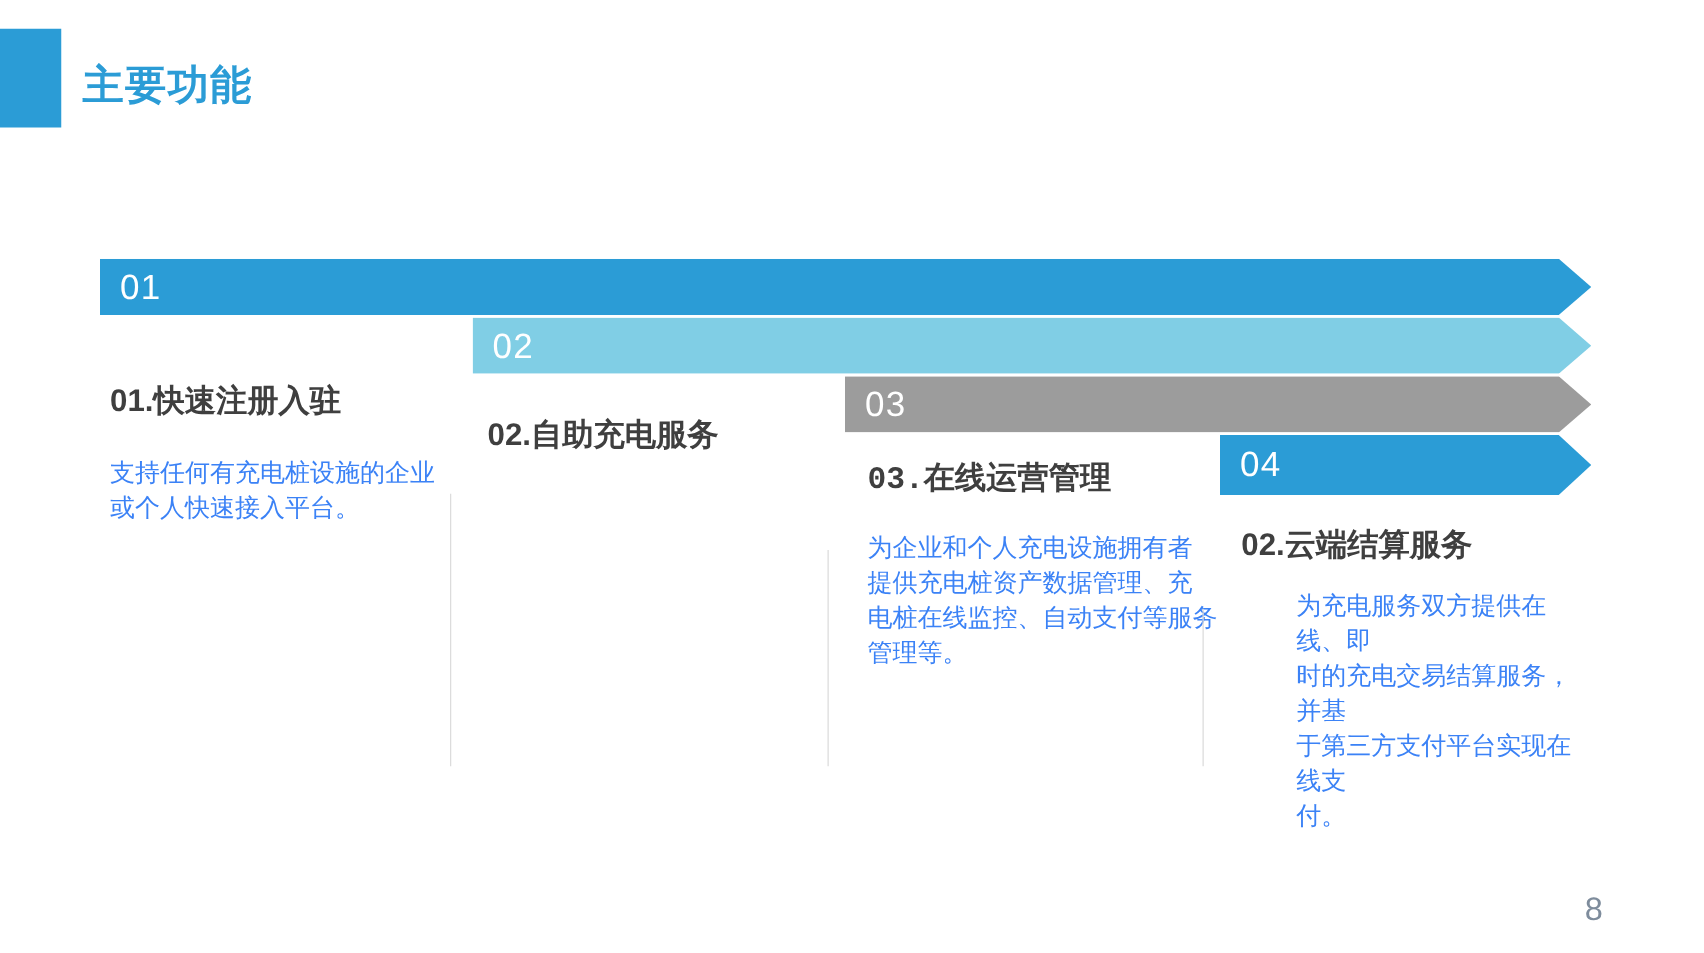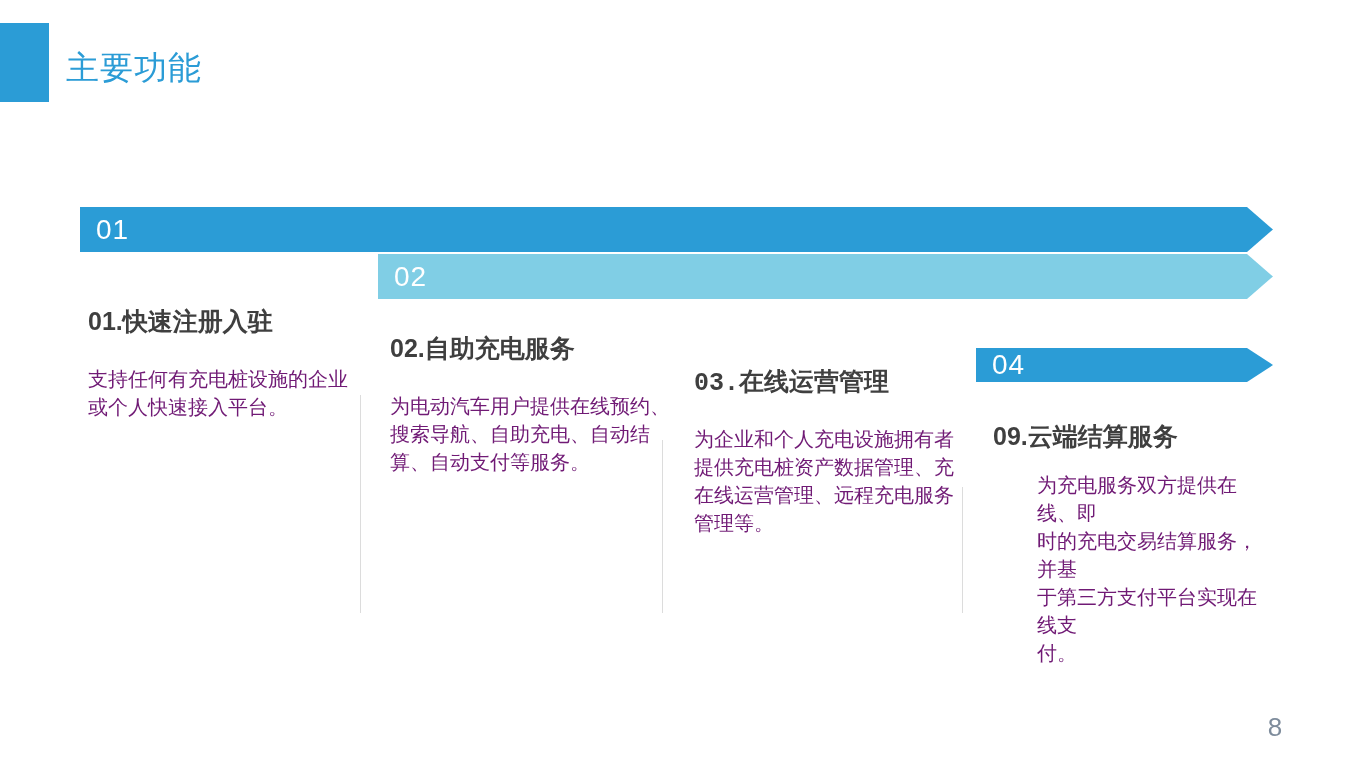--- a/index.html
+++ b/index.html
@@ -7,42 +7,42 @@
   body {
     font-family: "Liberation Sans", "DejaVu Sans", sans-serif;
     width: 1363px; height: 762px; position: relative; overflow: hidden;
   }
   .slide { position: absolute; left: 0; top: 0; width: 1363px; height: 762px; background: #ffffff; }
 
   
   .title-square { position: absolute; left: 0; top: 23px; width: 49px; height: 79px; background: #2B9CD6; }
   .slide-title {
     position: absolute; left: 66px; top: 46px;
-    font-size: 33px; font-weight: normal; color: #2B9CD6; letter-spacing: 1px;
+    font-size: 33px; font-weight: bold; color: #2B9CD6; letter-spacing: 1px;
   }
 
   
   .banner {
     position: absolute; height: 45px; color: #ffffff;
     display: flex; align-items: center;
     clip-path: polygon(0 0, calc(100% - 26px) 0, 100% 50%, calc(100% - 26px) 100%, 0 100%);
   }
   .banner .banner-num { font-size: 28px; padding-left: 16px; letter-spacing: 1px; }
   .banner-1 { left: 80px;  top: 207px; width: 1193px; }
   .banner-2 { left: 378px; top: 254px; width: 895px; text-align: right;  }
   .banner-3 { left: 676px; top: 301px; width: 597px;  }
-  .banner-4 { left: 976px; top: 348px; width: 297px; height: 34px; }
+  .banner-4 { left: 976px; top: 348px; width: 297px; height: 48px; }
 
   
   .feature { position: absolute; }
   .feature h2 {
     font-size: 25px; line-height: 33px; font-weight: bold; color: #3F3F3F;
   }
   .feature p {
-    font-size: 20px; line-height: 28px; color: #701a75;
+    font-size: 20px; line-height: 28px; color: #3b82f6;
     white-space: pre-line; margin-top: 27px;
   }
   .feature-1 { left: 88px;  top: 288px; width: 276px; margin-top: 17px; }
   .feature-2 { left: 390px; top: 332px; width: 281px; }
   .feature-3 { left: 694px; top: 367px; width: 280px; font-family: Liberation Mono, monospace; }
   .feature-4 { left: 993px; top: 420px; width: 282px; }
   .feature-4 p { margin-top: 18px; margin-left: 44px; }
 
   
   .divider { position: absolute; width: 1px; background: #DCDCDC; }
@@ -63,44 +63,44 @@
 
   <div class="title-square"></div>
   <h1 class="slide-title">主要功能</h1>
 
   <div class="banner banner-1" style="background-color: rgb(43, 156, 214);">
     <span class="banner-num">01</span>
   </div>
   <div class="banner banner-2" style="background-color: rgb(128, 206, 229);">
     <span class="banner-num">02</span>
   </div>
+  <div class="banner banner-3" style="background-color: rgb(156, 156, 156);">
+    <span class="banner-num">03</span>
+  </div>
   <div class="banner banner-4" style="background-color: rgb(43, 156, 214);">
     <span class="banner-num">04</span>
   </div>
 
   <div class="feature feature-1">
     <h2>01.快速注册入驻</h2>
     <p>支持任何有充电桩设施的企业
 或个人快速接入平台。</p>
   </div>
   <div class="feature feature-2">
     <h2>02.自助充电服务</h2>
-    <p>为电动汽车用户提供在线预约、
-搜索导航、自助充电、自动结
-算、自动支付等服务。</p>
   </div>
   <div class="feature feature-3">
     <h2>03.在线运营管理</h2>
     <p>为企业和个人充电设施拥有者
 提供充电桩资产数据管理、充
-在线运营管理、远程充电服务
+电桩在线监控、自动支付等服务
 管理等。</p>
   </div>
   <div class="feature feature-4">
-    <h2>09.云端结算服务</h2>
+    <h2>02.云端结算服务</h2>
     <p>为充电服务双方提供在线、即
 时的充电交易结算服务，并基
 于第三方支付平台实现在线支
 付。</p>
   </div>
 
   <div class="divider divider-1"></div>
   <div class="divider divider-2"></div>
   <div class="divider divider-3"></div>
 

